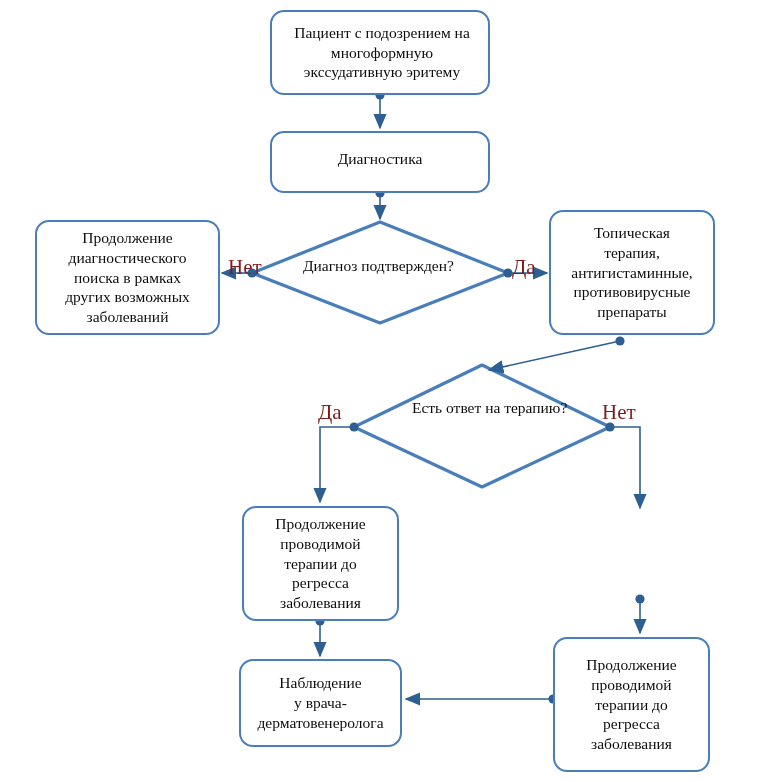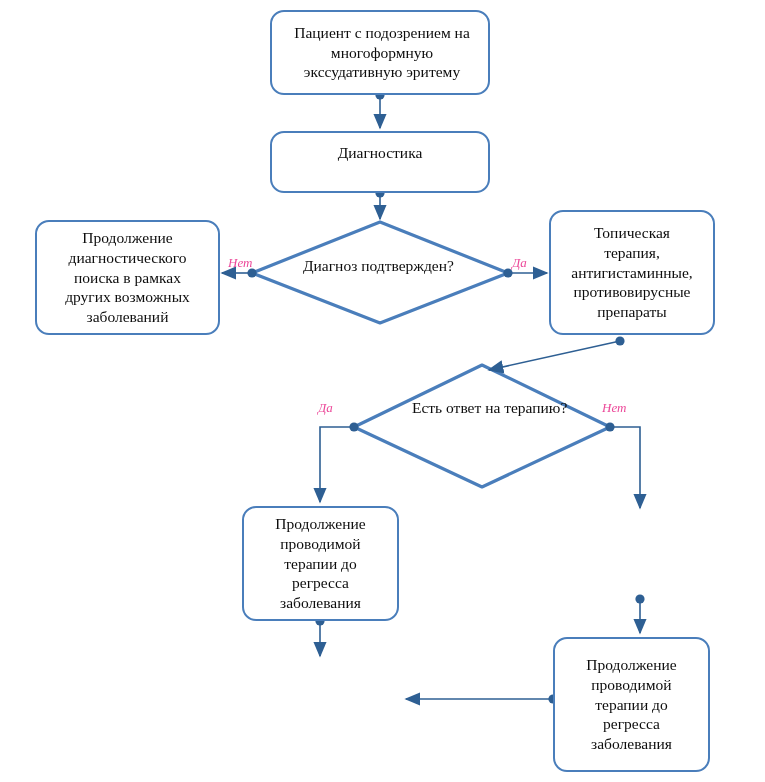--- a/index.html
+++ b/index.html
@@ -44,25 +44,24 @@
   .node .line { display: block; white-space: nowrap; }
   .sp {
     
     text-decoration-color: #e8232a;
     text-decoration-style: wavy;
     text-decoration-thickness: 1px;
     text-underline-offset: 1px;
   }
   .edge-label {
     position: absolute;
-    font-size: 13px;
-    color: #ec4899;
+    font-size: 21px;
+    color: #7f1d1d;
     white-space: nowrap;
     background: transparent;
-    font-style: italic;
   }
   .diamond-label {
     position: absolute;
     text-align: center;
     font-size: 15.5px;
     line-height: 1.28;
     color: #0d0d0d;
     white-space: nowrap;
   }
 </style>
@@ -117,21 +116,21 @@
   </svg>
 
   <div class="node" style="left:270px; top:10px; width:220px; height:85px;padding-left:12px;">
     <div class="txt">
       <span class="line">Пациент с подозрением на</span>
       <span class="line sp">многоформную</span>
       <span class="line">экссудативную эритему</span>
     </div>
   </div>
 
-  <div class="node" style="left:270px; top:131px; width:220px; height:62px; align-items:flex-start; padding-top:10px;">
+  <div class="node" style="left:270px; top:131px; width:220px; height:62px; align-items:flex-start; padding-top:16px;">
     <div class="txt">
       <span class="line">Диагностика</span>
     </div>
   </div>
 
   <div class="diamond-label" style="left:303px; top:256px; width:140px;">
     <span class="line">Диагноз</span>
     <span class="line">подтвержден?</span>
   </div>
 
@@ -174,20 +173,27 @@
   <div class="node" style="left:553px; top:637px; width:157px; height:135px;">
     <div class="txt">
       <span class="line">Продолжение</span>
       <span class="line">проводимой</span>
       <span class="line">терапии до</span>
       <span class="line">регресса</span>
       <span class="line">заболевания</span>
     </div>
   </div>
 
+  <div class="node" style="left:239px; top:659px; width:163px; height:88px;">
+    <div class="txt">
+      <span class="line">Наблюдение</span>
+      <span class="line sp">у врача-</span>
+      <span class="line sp">дерматовенеролога</span>
+    </div>
+  </div>
 
   <div class="edge-label" style="left:228px; top:255px;">Нет</div>
 
   <div class="edge-label" style="left:512px; top:255px;">Да</div>
 
   <div class="edge-label" style="left:318px; top:400px;">Да</div>
 
   <div class="edge-label" style="left:602px; top:400px;">Нет</div>
 
 </div>

